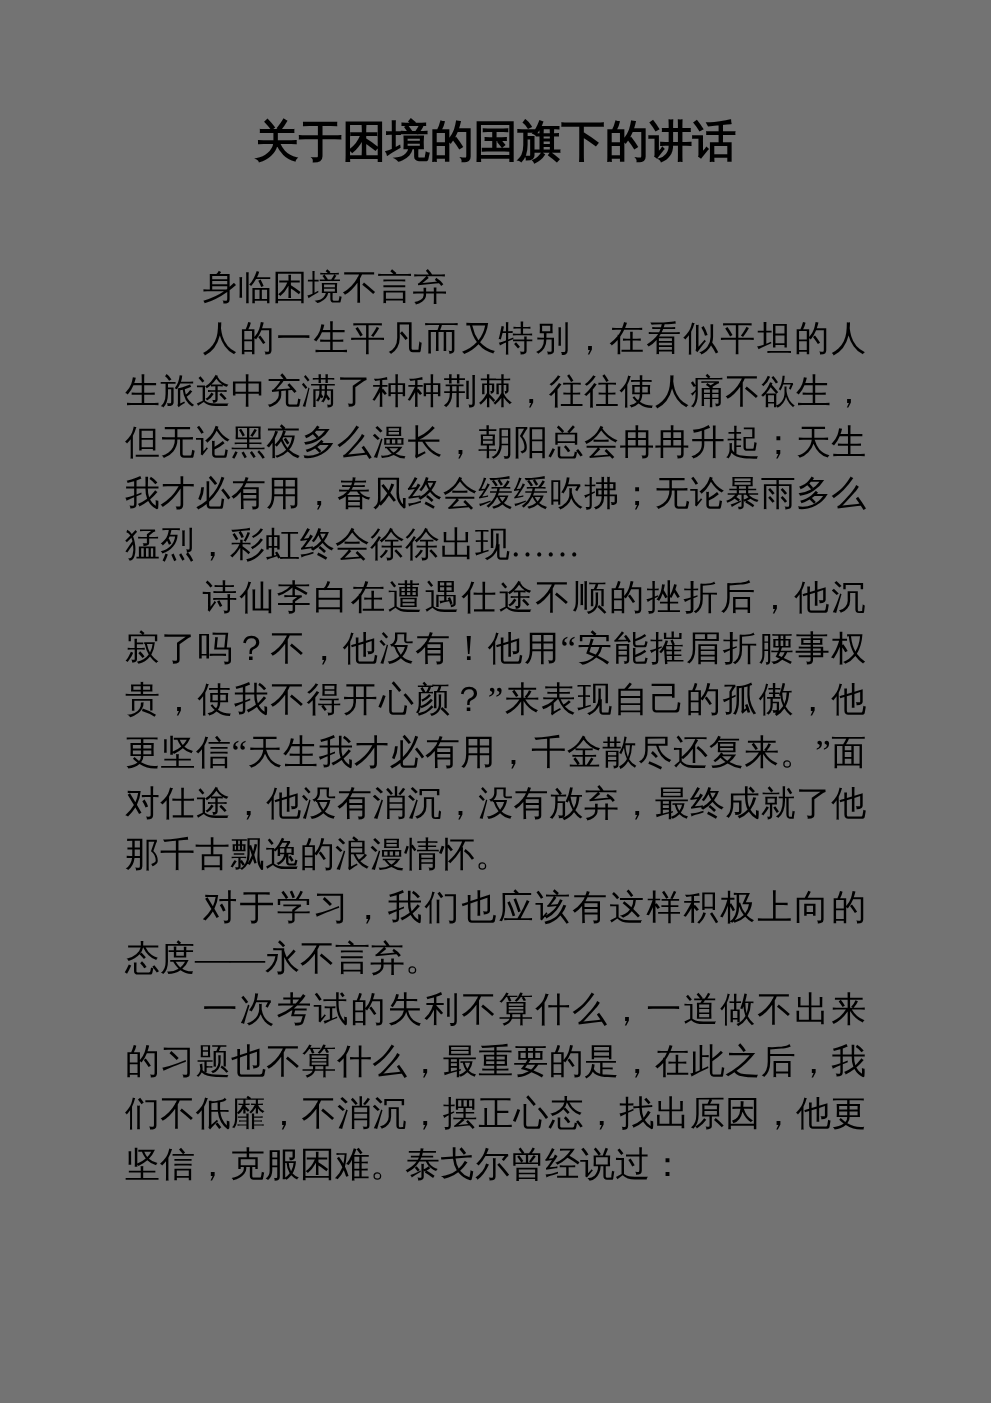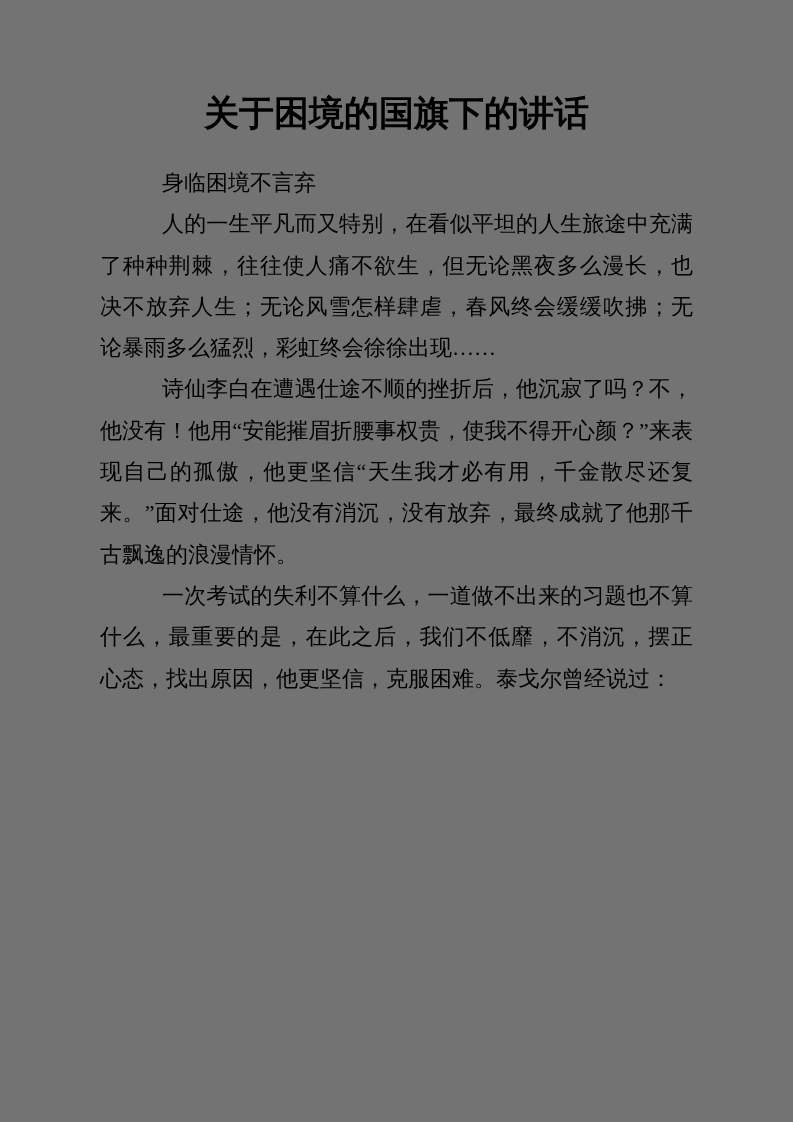--- a/index.html
+++ b/index.html
@@ -19,37 +19,38 @@
   .doc-title {
     margin: 90px 0 0 0;
     padding: 0;
     text-align: center;
     font-size: 35px;
     line-height: 48px;
     font-weight: bold;
     font-family: "Liberation Serif", "DejaVu Serif", serif;
   }
   .doc-body {
-    margin: 24px 100px 0 100px;
-    font-size: 22px;
+    margin: 72px 100px 0 100px;
+    font-size: 28px;
     line-height: 41.3px;
     text-align: justify;
     text-justify: inter-ideograph;
   }
   .doc-body p {
     margin: 0;
     padding: 0;
     text-indent: 62px;
     word-break: break-all;
   }
 </style>
 </head>
 <body>
 
 <div class="page">
   <h1 class="doc-title">关于困境的国旗下的讲话</h1>
   <div class="doc-body">
     <p>身临困境不言弃</p>
-    <p>人的一生平凡而又特别，在看似平坦的人生旅途中充满了种种荆棘，往往使人痛不欲生，但无论黑夜多么漫长，也决不放弃人生；无论风雪怎样肆虐，春风终会缓缓吹拂；无论暴雨多么猛烈，彩虹终会徐徐出现……</p>
+    <p>人的一生平凡而又特别，在看似平坦的人生旅途中充满了种种荆棘，往往使人痛不欲生，但无论黑夜多么漫长，朝阳总会冉冉升起；天生我才必有用，春风终会缓缓吹拂；无论暴雨多么猛烈，彩虹终会徐徐出现……</p>
     <p>诗仙李白在遭遇仕途不顺的挫折后，他沉寂了吗？不，他没有！他用“安能摧眉折腰事权贵，使我不得开心颜？”来表现自己的孤傲，他更坚信“天生我才必有用，千金散尽还复来。”面对仕途，他没有消沉，没有放弃，最终成就了他那千古飘逸的浪漫情怀。</p>
+    <p>对于学习，我们也应该有这样积极上向的态度——永不言弃。</p>
     <p>一次考试的失利不算什么，一道做不出来的习题也不算什么，最重要的是，在此之后，我们不低靡，不消沉，摆正心态，找出原因，他更坚信，克服困难。泰戈尔曾经说过：</p>
   </div>
 </div>
 
 </body></html>

